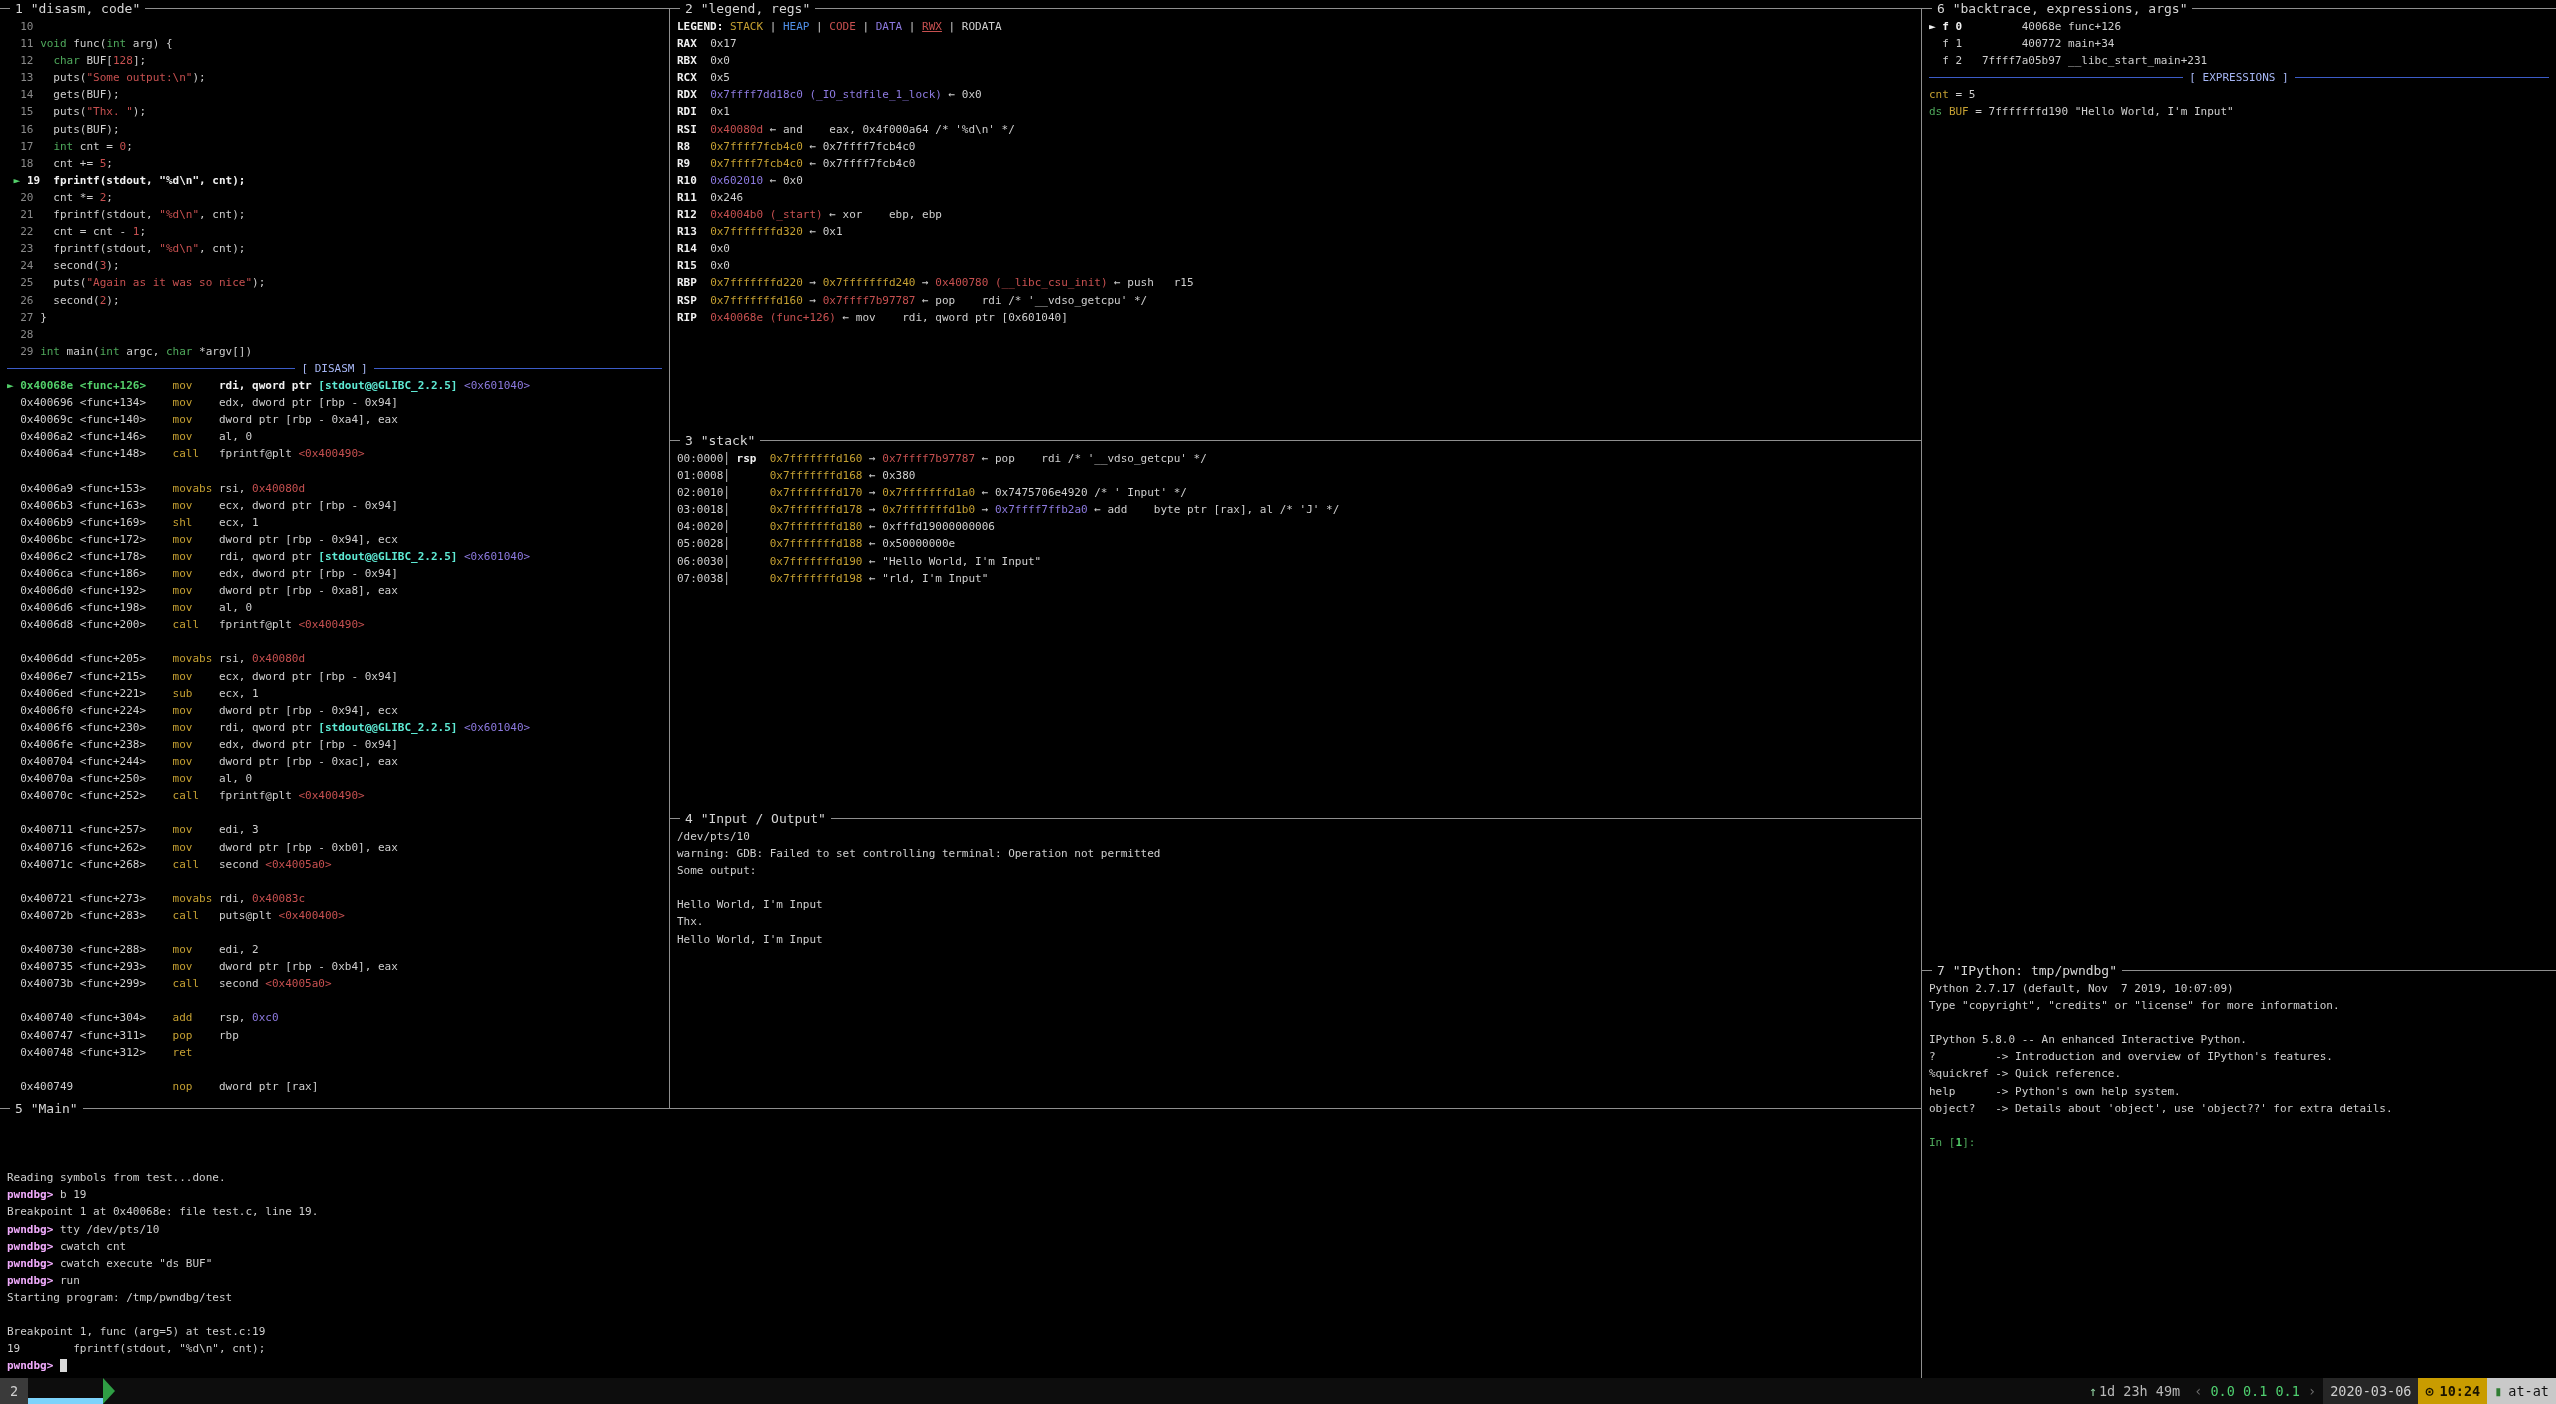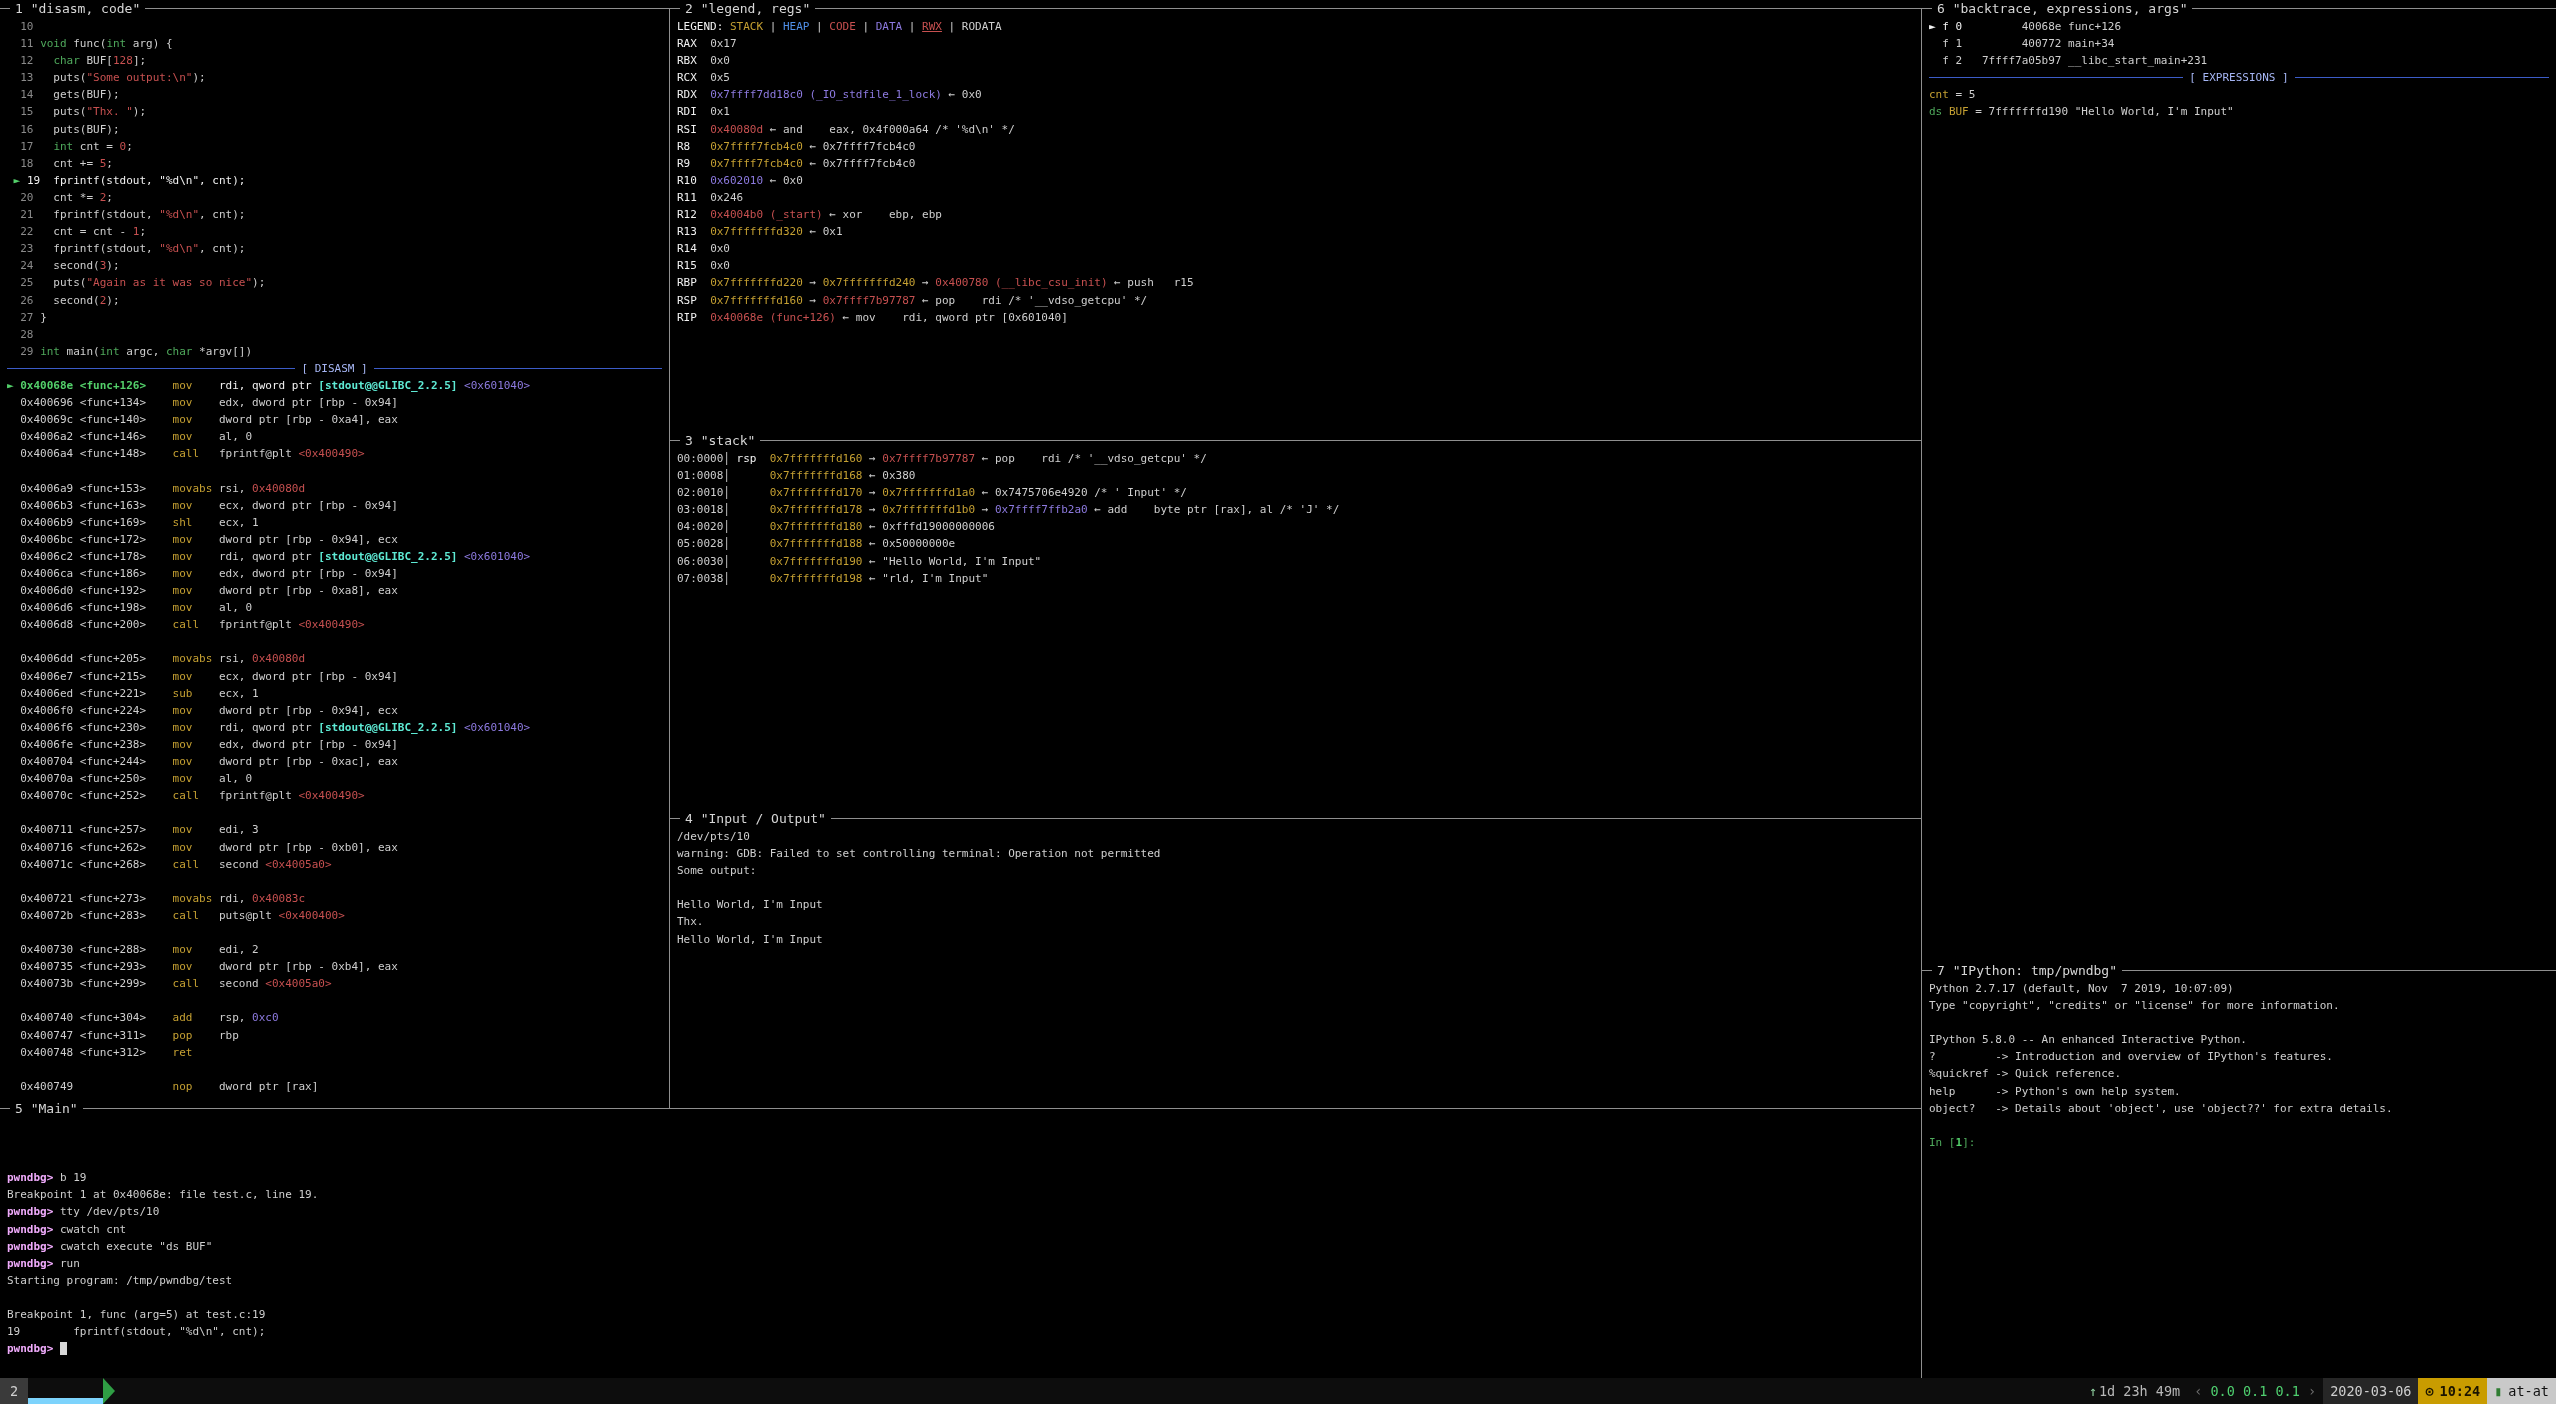--- a/index.html
+++ b/index.html
@@ -27,21 +27,21 @@
   #p1 { left:0;      top:0;      width:669px;  height:1100px; }
   #p2 { left:670px;  top:0;      width:1251px; height:432px; }
   #p3 { left:670px;  top:432px;  width:1251px; height:378px; }
   #p4 { left:670px;  top:810px;  width:1251px; height:290px; }
   #p5 { left:0;      top:1100px; width:1921px; height:278px; }
   #p6 { left:1922px; top:0;      width:634px;  height:962px; }
   #p7 { left:1922px; top:962px;  width:634px;  height:416px; }
 
   
   .seg-d   { color:#cfcfcf; }
-  .seg-W   { color:#f2f2f2; font-weight:normal; }
+  .seg-W   { color:#f2f2f2; font-weight:bold; }
   .seg-gy  { color:#8a8a8a; }
   .seg-r   { color:#c75050; }
   .seg-R   { color:#f0abfc; font-weight:bold; }
   .seg-g   { color:#4fa95c; }
   .seg-G   { color:#53d06a; font-weight:bold; }
   .seg-y   { color:#c5a032; }
   .seg-b   { color:#4f8fe8;margin-top:20px; }
   .seg-B   { color:#5eead4; font-weight:bold; }
   .seg-m   { color:#8d7ae0; }
   .seg-rwx { color:#c75050; text-decoration:underline;margin-top:39px; }
@@ -208,20 +208,21 @@
 
   <div class="pane" id="p5">
     <div class="pborder">
       <div class="bline"></div>
       <span class="ptitle">5 "Main"</span>
     </div>
     <div class="content">
         <div class="tl">&nbsp;</div>
         <div class="tl">&nbsp;</div>
         <div class="tl">&nbsp;</div>
+        <div class="tl"><span class="seg-d">Reading symbols from test...done.</span></div>
         <div class="tl"><span class="seg-R">pwndbg&gt; </span><span class="seg-d">b 19</span></div>
         <div class="tl"><span class="seg-d">Breakpoint 1 at 0x40068e: file test.c, line 19.</span></div>
         <div class="tl"><span class="seg-R">pwndbg&gt; </span><span class="seg-d">tty /dev/pts/10</span></div>
         <div class="tl"><span class="seg-R">pwndbg&gt; </span><span class="seg-d">cwatch cnt</span></div>
         <div class="tl"><span class="seg-R">pwndbg&gt; </span><span class="seg-d">cwatch execute "ds BUF"</span></div>
         <div class="tl"><span class="seg-R">pwndbg&gt; </span><span class="seg-d">run</span></div>
         <div class="tl"><span class="seg-d">Starting program: /tmp/pwndbg/test</span></div>
         <div class="tl">&nbsp;</div>
         <div class="tl"><span class="seg-d">Breakpoint 1, func (arg=5) at test.c:19</span></div>
         <div class="tl"><span class="seg-d">19        fprintf(stdout, "%d\n", cnt);</span></div>

